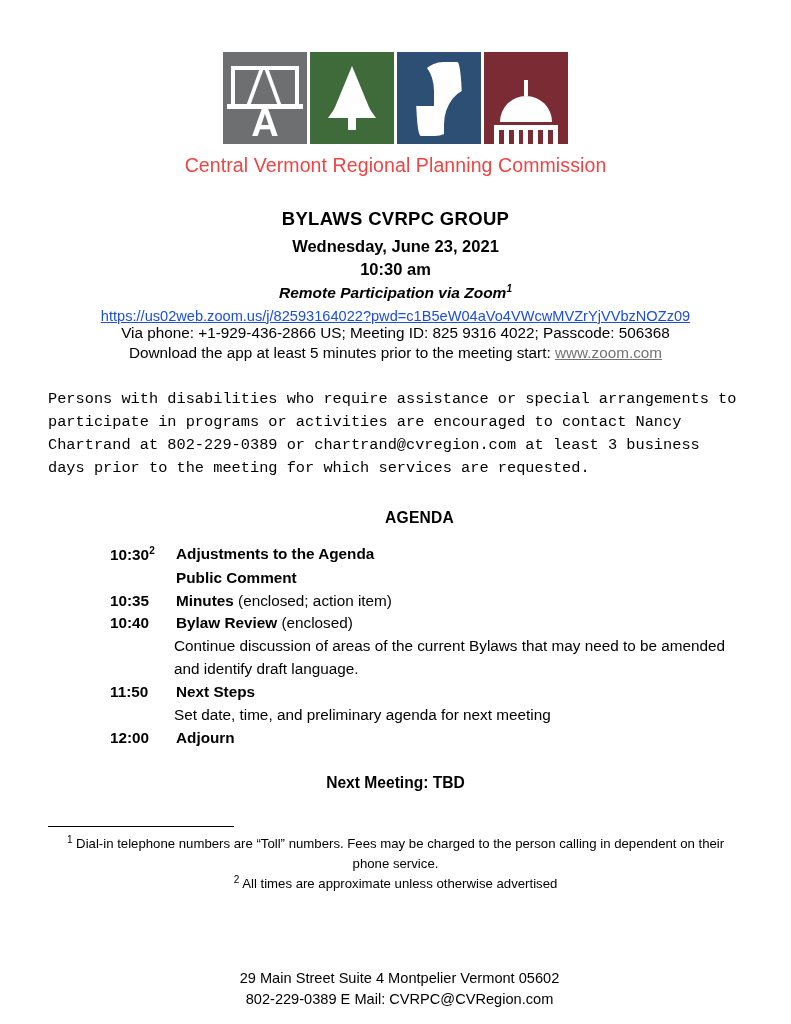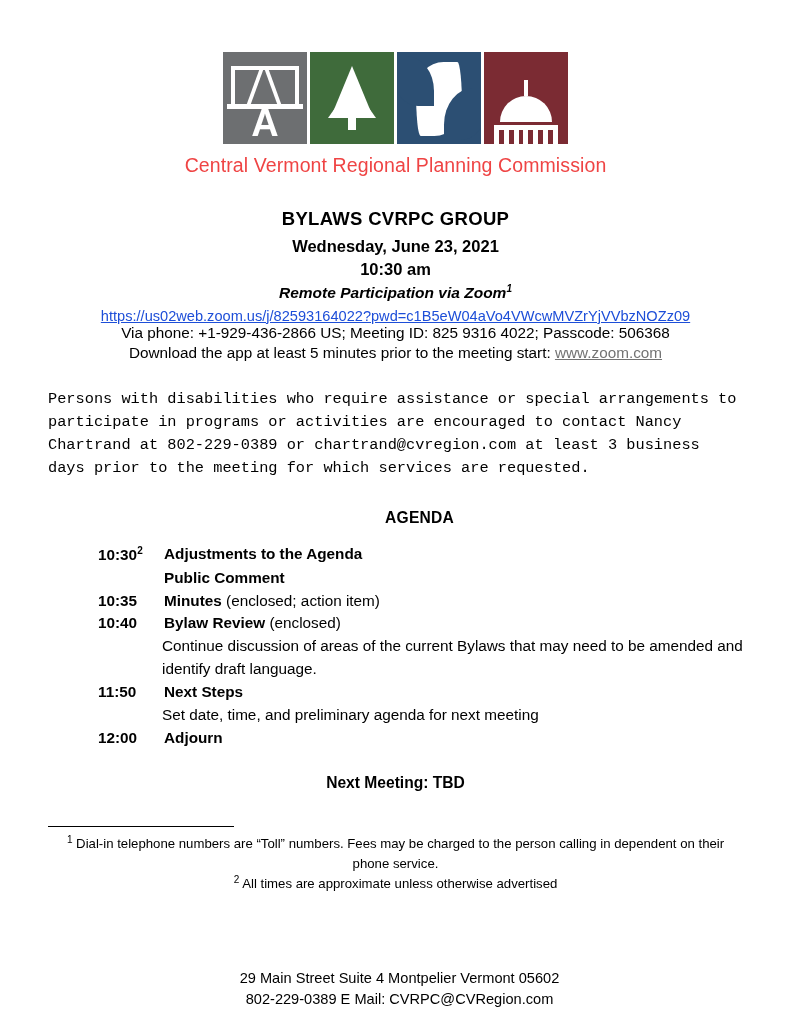--- a/index.html
+++ b/index.html
@@ -205,21 +205,21 @@
   .agenda-title {
     margin-top: 28px;
     margin-left: 48px;
     font-weight: bold;
     font-size: 15.6px;
     letter-spacing: 0.2px;
     text-align: center;
   }
   .agenda-list {
     margin-top: 16px;
-    margin-left: 48px;
+    margin-left: 60px;
     font-size: 15.3px;
     line-height: 1.5;
   }
   .agenda-row {
     display: flex;
     align-items: flex-start;
   }
   .a-time {
     width: 66px;
     flex: 0 0 66px;

